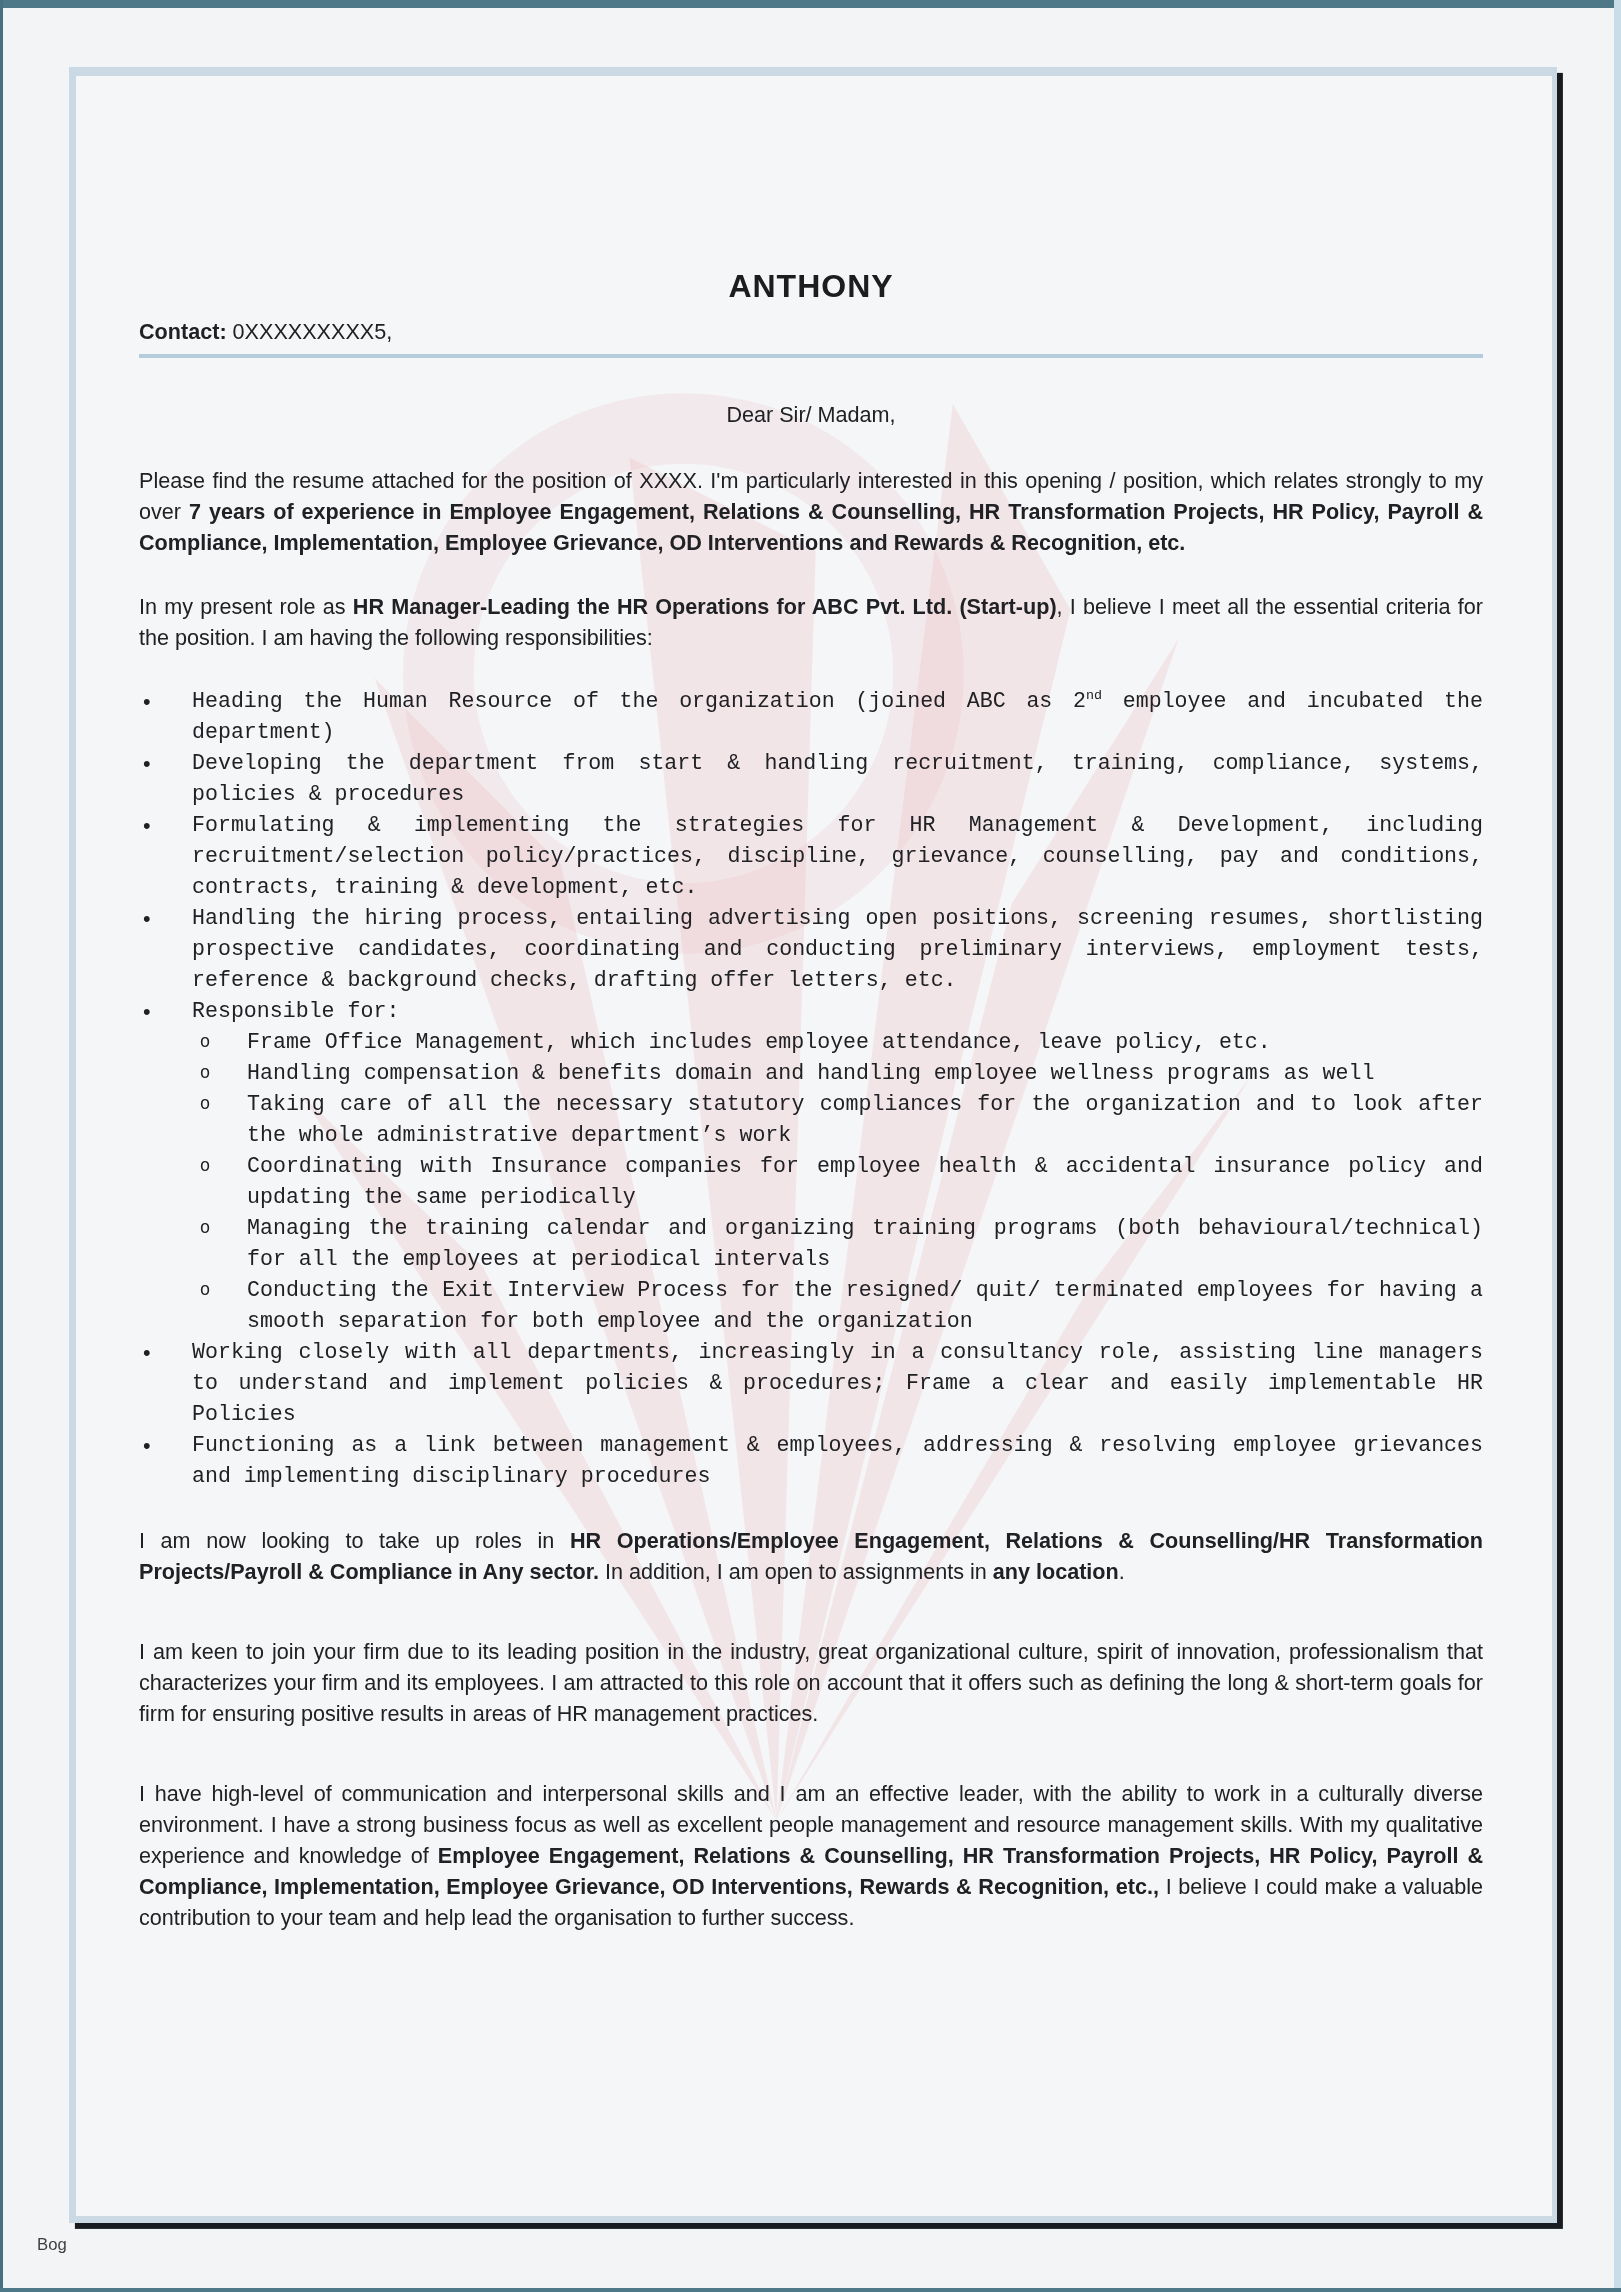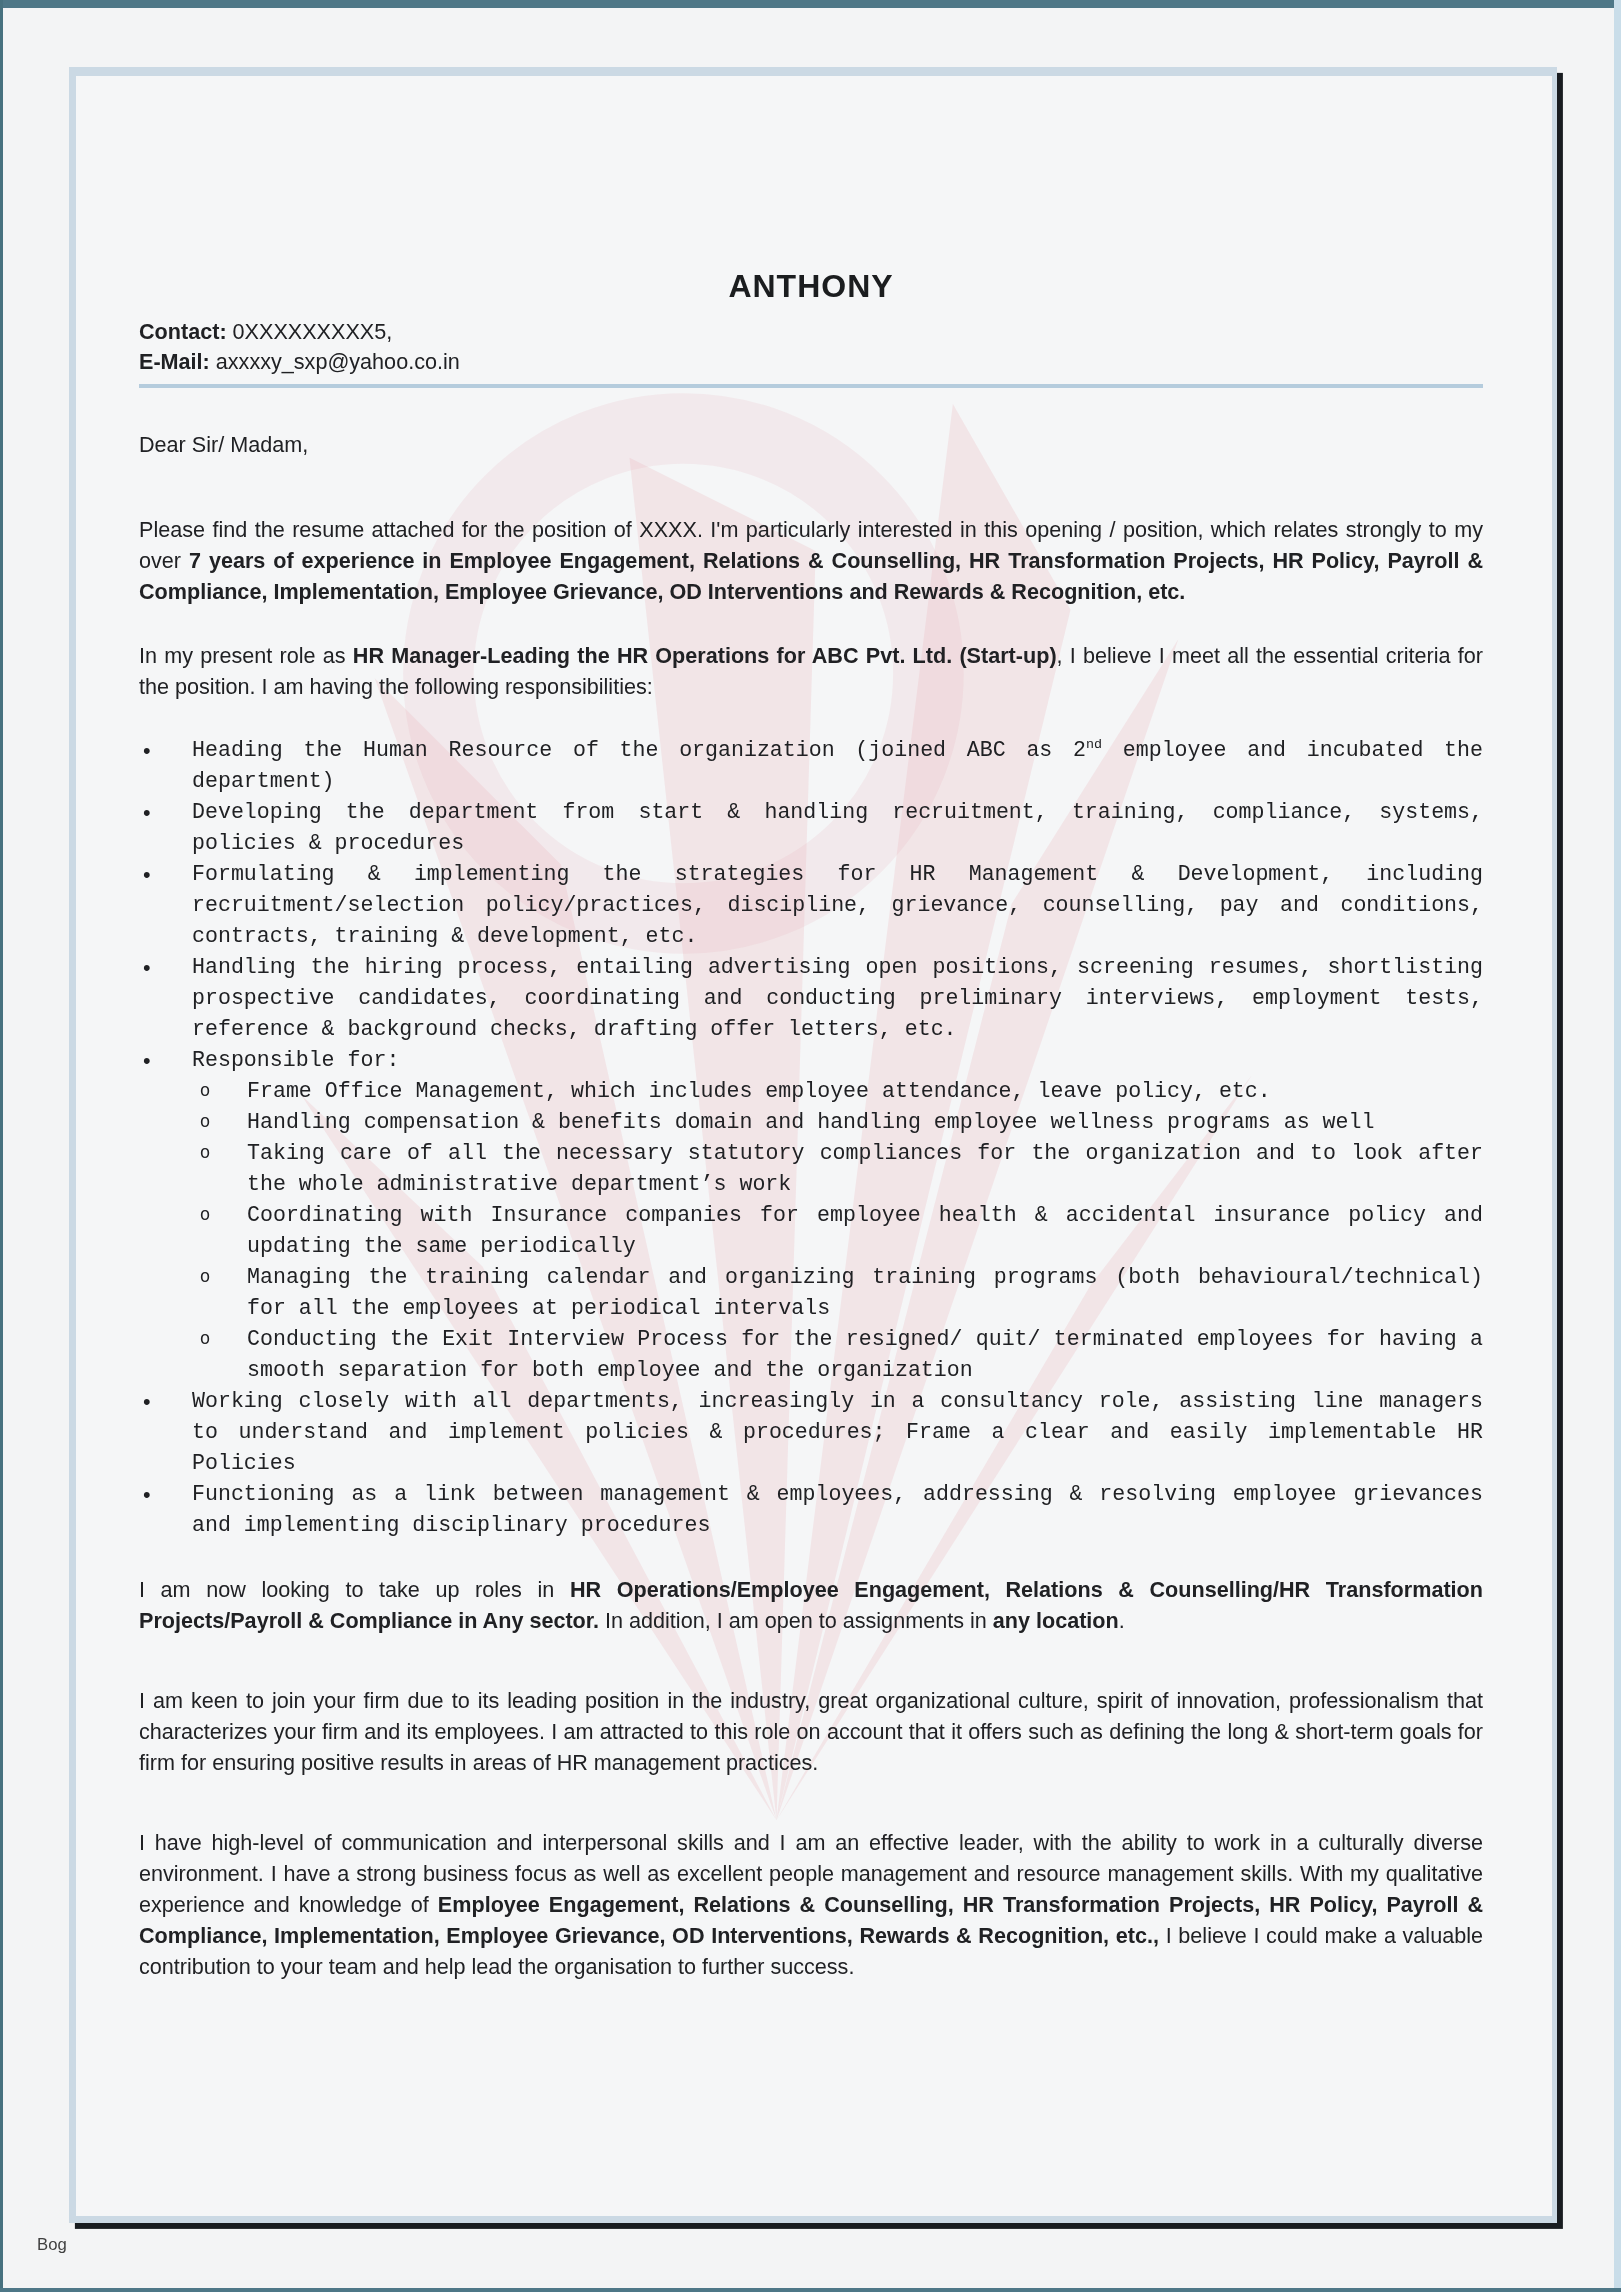--- a/index.html
+++ b/index.html
@@ -68,21 +68,21 @@
     margin-top: 6.9px;
     margin-bottom: 41px;
   }
   .body-text {
     font-size: 21.6px;
     line-height: 31px;
     color: #202124;
     text-align: justify;
   }
   .dated { margin-bottom: 35px; text-align: left; }
-  .salutation { margin-bottom: 54px; text-align: left; }
+  .salutation { margin-bottom: 35px; text-align: center; }
   .para { margin-bottom: 33px; }
   .para-wide-gap { margin-bottom: 49px; }
   .b { font-weight: bold; }
   sup { font-size: 0.62em; line-height: 0; vertical-align: super; }
 
   .bullet-list { margin-bottom: 33px; }
   .bullet-row { display: flex; }
   .bullet-row .marker {
     flex: none;
     width: 53px;
@@ -130,21 +130,20 @@
     </g>
     <circle cx="430" cy="330" r="250" fill="none" stroke="#e7a9b3" stroke-opacity="0.16" stroke-width="72"></circle>
   </svg>
 
   <div class="content">
 
     <div class="title">ANTHONY</div>
 
     <div class="contact-line"><span class="lbl">Contact:</span><span> 0XXXXXXXXX5,</span></div>
 
-    <div class="contact-line"><span class="lbl">E-Mail:</span><span> axxxxy_sxp@yahoo.co.in</span></div>
 
     <div class="divider"></div>
 
 
     <div class="body-text salutation">Dear Sir/ Madam,</div>
 
     <div class="body-text para"><span>Please find the resume attached for the position of XXXX. I'm particularly interested in this opening / position, which relates strongly to my over </span><span class="b">7 years of experience in Employee Engagement, Relations &amp; Counselling, HR Transformation Projects, HR Policy, Payroll &amp; Compliance, Implementation, Employee Grievance, OD Interventions and Rewards &amp; Recognition, etc.</span></div>
 
     <div class="body-text para"><span>In my present role as </span><span class="b">HR Manager-Leading the HR Operations for ABC Pvt. Ltd. (Start-up)</span><span>, I believe I meet all the essential criteria for the position. I am having the following responsibilities:</span></div>
 

